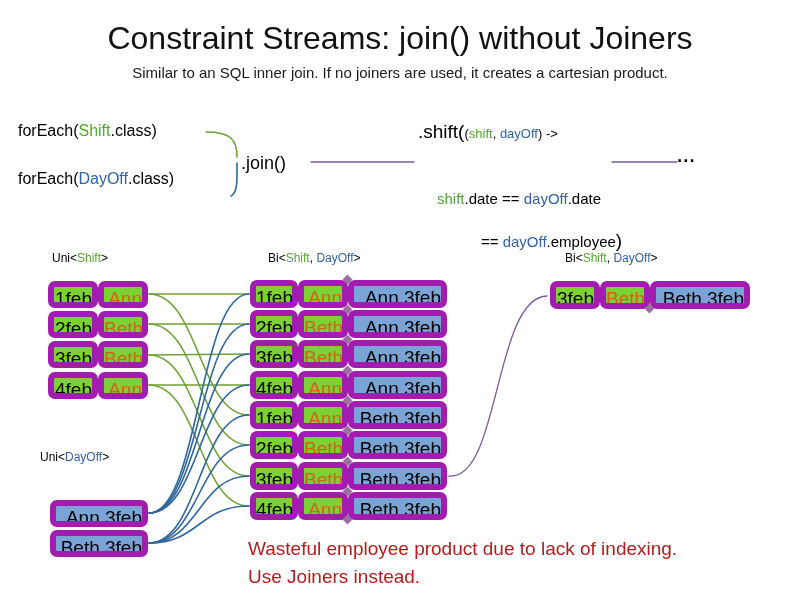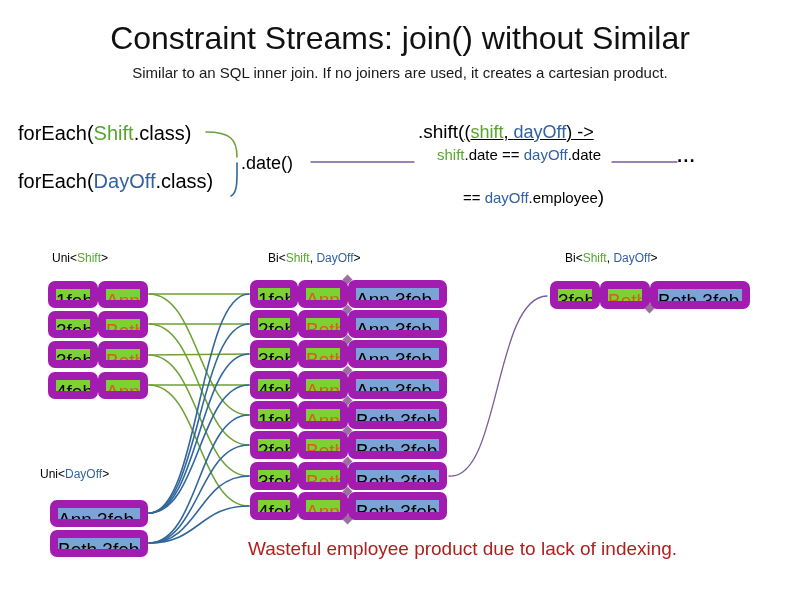--- a/index.html
+++ b/index.html
@@ -7,30 +7,30 @@
          font-family:"Liberation Sans",sans-serif;color:#000;}
   #wires{position:absolute;left:0;top:0;z-index:1;}
   .ln{fill:none;stroke-width:1.6;stroke-linecap:round;}
   .lnG{stroke:var(--line-green,#6FA136);}
   .lnB{stroke:var(--line-blue,#31679C);}
   .lnP{stroke:var(--line-purple,#7A5C9A);stroke-width:1.3;}
   .title{position:absolute;left:0;top:20px;width:800px;text-align:center;
          font-size:32px;color:#111;}
   .subtitle{position:absolute;left:0;top:64px;width:800px;text-align:center;
             font-size:15px;color:#1a1a1a;}
-  .code{position:absolute;font-size:20px;white-space:nowrap;z-index:2;}
+  .code{position:absolute;font-size:16px;white-space:nowrap;z-index:2;}
   .cg{color:var(--code-green,#57A52F);}
   .cb{color:var(--code-blue,#33629F);}
   .filterhead{font-size:19px;}
-  .filterargs{font-size:18px;text-decoration:underline;}
-  .filterbody{font-size:15px;}
+  .filterargs{font-size:13px;}
+  .filterbody{font-size:15px;margin-top:44px;}
   .bigparen{font-size:19px;}
   .lbl{position:absolute;font-size:12px;white-space:nowrap;z-index:2;}
-  .cell{position:absolute;box-sizing:border-box;border:8px solid #a21caf;border-radius:7px;
-        text-align:left;font-size:19px;z-index:2;overflow:hidden;white-space:nowrap;}
+  .cell{position:absolute;box-sizing:border-box;border:6px solid #a21caf;border-radius:7px;
+        text-align:right;font-size:19px;z-index:2;overflow:hidden;white-space:nowrap;}
   .g{background:var(--box-green,#7CD232);}
   .b{background:var(--box-blue,#7BA4D6);}
   .h27{height:27px;line-height:23px;}
   .h28{height:28px;line-height:24px;}
   .orange{color:var(--orange-text,#D2601E);}
   .dia{position:absolute;width:7px;height:7px;background:var(--diamond,#9C6FA0);
        transform:rotate(45deg);z-index:4;}
   .warning{position:absolute;left:248px;top:535px;font-size:19px;line-height:28px;
            color:var(--red-text,#B01E1E);z-index:2;}
   .dots{position:absolute;left:676px;top:138px;font-size:26px;letter-spacing:-1px;z-index:2;}
@@ -62,36 +62,36 @@
     <path class="ln lnB" d="M149,513 C199,513 199,294 249,294"></path>
     <path class="ln lnB" d="M149,513 C199,513 199,324 249,324"></path>
     <path class="ln lnB" d="M149,513 C199,513 199,354 249,354"></path>
     <path class="ln lnB" d="M149,513 C199,513 199,385 249,385"></path>
     <path class="ln lnB" d="M149,543 C199,543 199,415 249,415"></path>
     <path class="ln lnB" d="M149,543 C199,543 199,445 249,445"></path>
     <path class="ln lnB" d="M149,543 C199,543 199,476 249,476"></path>
     <path class="ln lnB" d="M149,543 C199,543 199,506 249,506"></path>
   </svg>
 
-  <div class="title">Constraint Streams: join() without Similar</div>
+  <div class="title">Constraint Streams: join() without Joiners</div>
   <div class="subtitle">Similar to an SQL inner join. If no joiners are used, it creates a cartesian product.</div>
 
   <div class="code" style="left:18px;top:122px"><span>forEach(</span><span class="cg">Shift</span><span>.class)</span></div>
   <div class="code" style="left:18px;top:170px"><span>forEach(</span><span class="cb">DayOff</span><span>.class)</span></div>
-  <div class="code" style="left:241px;top:153px;font-size:18px">.date()</div>
+  <div class="code" style="left:241px;top:153px;font-size:18px">.join()</div>
 
   <div class="code filterhead" style="left:418px;top:121px"><span>.shift(</span><span class="filterargs"><span>(</span><span class="cg">shift</span><span>, </span><span class="cb">dayOff</span><span>) -&gt;</span></span></div>
   <div class="code filterbody" style="left:437px;top:146px"><span class="cg">shift</span><span>.date == </span><span class="cb">dayOff</span><span>.date</span></div>
-  <div class="code filterbody" style="left:463px;top:186px"><span>== </span><span class="cb">dayOff</span><span>.employee</span><span class="bigparen">)</span></div>
+  <div class="code filterbody" style="left:481px;top:186px"><span>== </span><span class="cb">dayOff</span><span>.employee</span><span class="bigparen">)</span></div>
   <div class="dots">...</div>
 
   <div class="lbl" style="left:52px;top:251px"><span>Uni&lt;</span><span class="cg">Shift</span><span>&gt;</span></div>
   <div class="lbl" style="left:268px;top:251px"><span>Bi&lt;</span><span class="cg">Shift</span><span>, </span><span class="cb">DayOff</span><span>&gt;</span></div>
   <div class="lbl" style="left:565px;top:251px"><span>Bi&lt;</span><span class="cg">Shift</span><span>, </span><span class="cb">DayOff</span><span>&gt;</span></div>
-  <div class="lbl" style="left:40px;top:467px"><span>Uni&lt;</span><span class="cb">DayOff</span><span>&gt;</span></div>
+  <div class="lbl" style="left:40px;top:450px"><span>Uni&lt;</span><span class="cb">DayOff</span><span>&gt;</span></div>
 
   <div class="cell g h27" style="left:48px;top:281px;width:50px">1feb</div>
   <div class="cell g h27 orange" style="left:98px;top:281px;width:50px">Ann</div>
   <div class="cell g h27" style="left:48px;top:311px;width:50px">2feb</div>
   <div class="cell g h27 orange" style="left:98px;top:311px;width:50px">Beth</div>
   <div class="cell g h27" style="left:48px;top:341px;width:50px">3feb</div>
   <div class="cell g h27 orange" style="left:98px;top:341px;width:50px">Beth</div>
   <div class="cell g h27" style="left:48px;top:372px;width:50px">4feb</div>
   <div class="cell g h27 orange" style="left:98px;top:372px;width:50px">Ann</div>
 
@@ -133,15 +133,16 @@
   <div class="dia" style="left:344px;top:367px"></div>
   <div class="dia" style="left:344px;top:397px"></div>
   <div class="dia" style="left:344px;top:427px"></div>
   <div class="dia" style="left:344px;top:458px"></div>
   <div class="dia" style="left:344px;top:488px"></div>
   <div class="dia" style="left:344px;top:516px"></div>
   <div class="dia" style="left:646px;top:305px"></div>
 
   <div class="warning">
     <div>Wasteful employee product due to lack of indexing.</div>
+    <div>Use Joiners instead.</div>
   </div>
 
 </div>
 
 </body></html>

